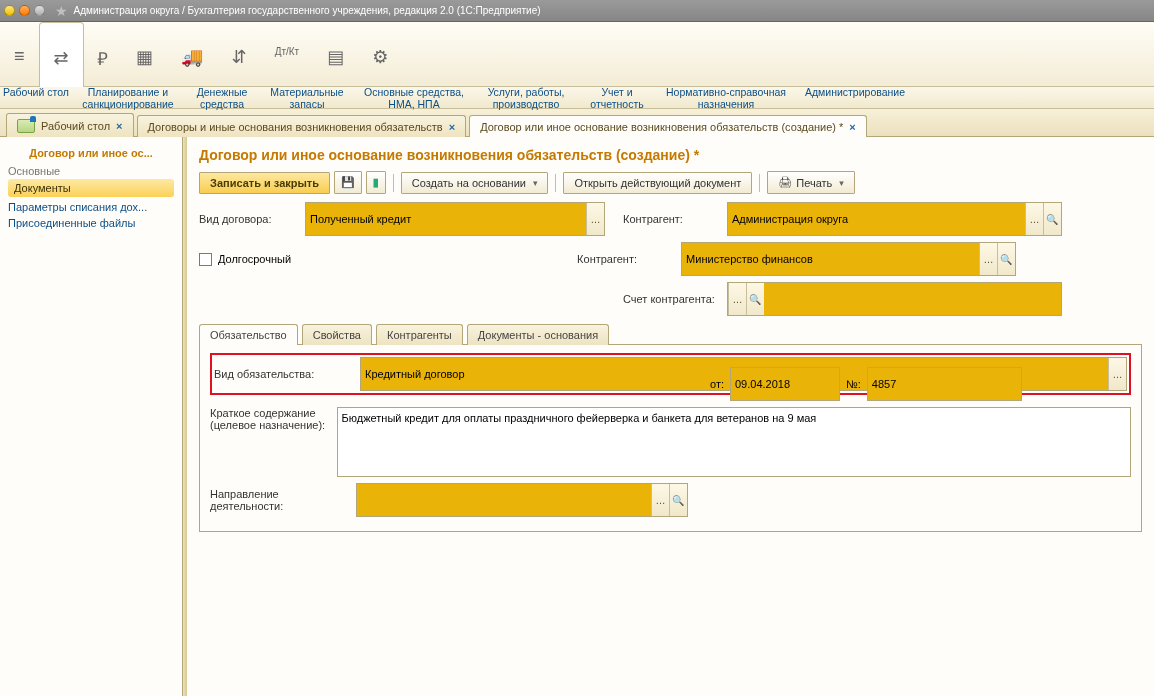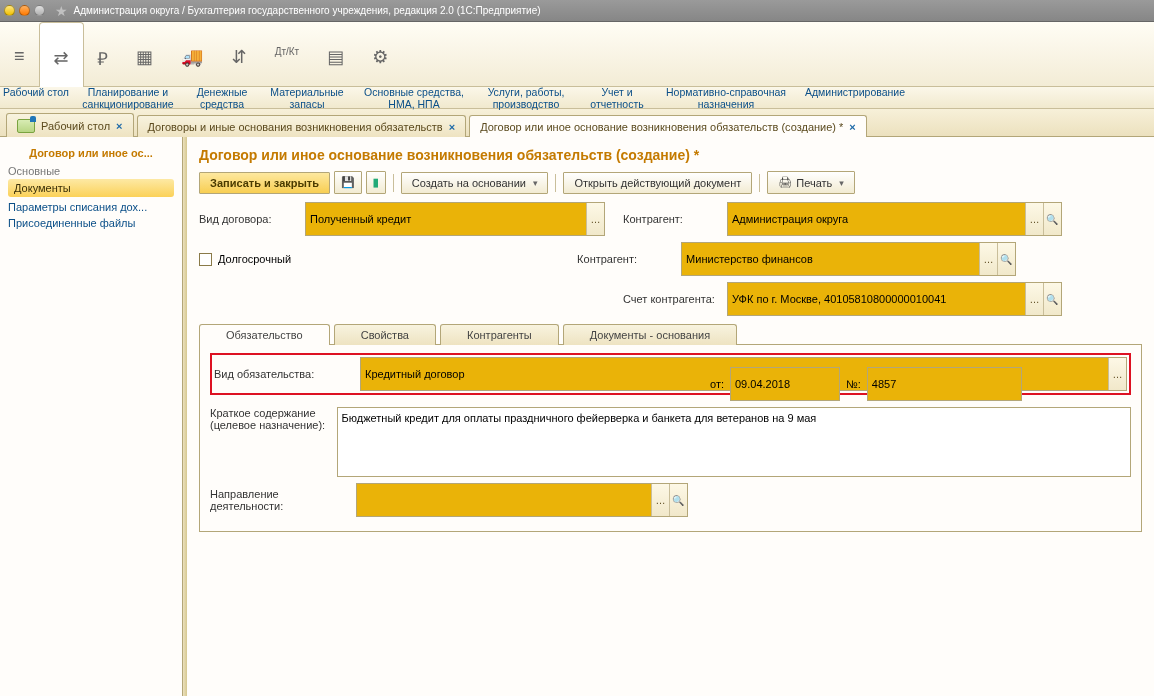--- a/index.html
+++ b/index.html
@@ -50,21 +50,21 @@
 .formrow { display: flex; align-items: center; margin-bottom: 6px; gap: 6px; }
 .lbl { color: #333; width: 140px; }
 .lbl.r { width: 110px; text-align: left; padding-left: 12px; }
 .inp-wrap { display: flex; align-items: stretch; border: 1px solid #b3a678; background: #eab308; height: 34px; }
 .inp-wrap input { border: 0; padding: 0 4px; font-size: 11px; flex: 1; outline: none; background:transparent; }
 .inp-wrap .ibtn { width: 18px; border-left: 1px solid #c9be9a; background: linear-gradient(#fdf8e6,#f1e8ca); display: flex; align-items: center; justify-content: center; color: #5b4a1e; cursor: pointer; font-size: 10px; }
 .chk { display: flex; gap: 6px; }
 .chk .box { width: 13px; height: 13px; border: 1px solid #8a7a48; background: #fff; }
 
 .tabs2 { display: flex; gap: 4px; margin-top: 8px; margin-bottom: 0; }
-.tab2 { border: 1px solid #b3a678; border-bottom: 0; padding: 4px 26px; background: linear-gradient(#f8f3df,#eee3c1); border-radius: 3px 3px 0 0; cursor: pointer; color:#444; }
+.tab2 { border: 1px solid #b3a678; border-bottom: 0; padding: 4px 10px; background: linear-gradient(#f8f3df,#eee3c1); border-radius: 3px 3px 0 0; cursor: pointer; color:#444; }
 .tab2.active { background: #fffdfa; position:relative; z-index:2; }
 
 .tabpanel { border: 1px solid #b3a678; padding: 8px 10px; background:#fffdfa; margin-top:-1px; }
 
 .highlight-row { border: 2px solid #d12; padding: 2px; display:flex; align-items:center; gap:6px; }
 .ta { border:1px solid #b3a678; width: 100%; height: 70px; padding:4px; font-size:11px; resize:none; outline:none; font-family: Arial; }
 
 .sb-split { width:4px; background: linear-gradient(90deg,#ece1be,#d6c890); cursor:col-resize; }
 </style>
 </head>
@@ -203,21 +203,20 @@
         <input value="Министерство финансов" style="">
         <div class="ibtn">…</div>
         <div class="ibtn">🔍</div>
       </div>
     </div>
 
     <div class="formrow">
       <span style="flex:0 0 406px"></span>
       <span class="lbl r">Счет контрагента:</span>
       <div class="inp-wrap" style="width:335px">
-        <input value="УФК по г. Москве, 40105810800000010041" style="">
         <div class="ibtn">…</div>
         <div class="ibtn">🔍</div>
       </div>
     </div>
 
     <div class="tabs2">
       <div class="tab2 active">Обязательство</div>
       <div class="tab2">Свойства</div>
       <div class="tab2">Контрагенты</div>
       <div class="tab2">Документы - основания</div>

